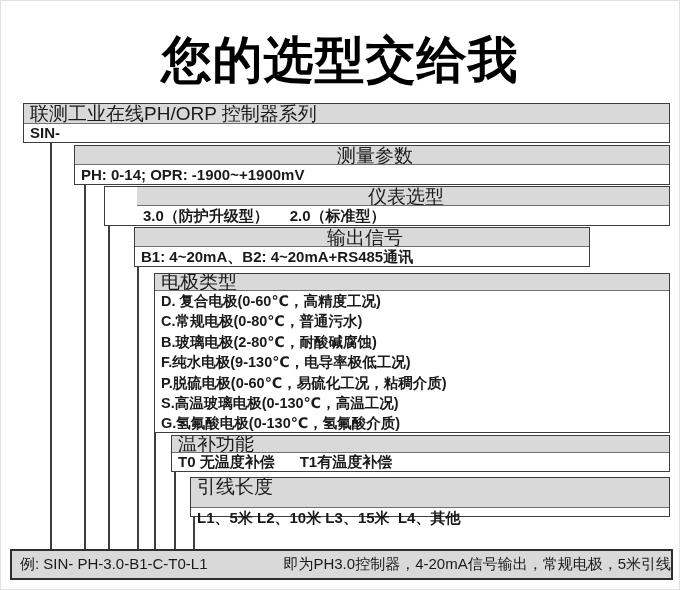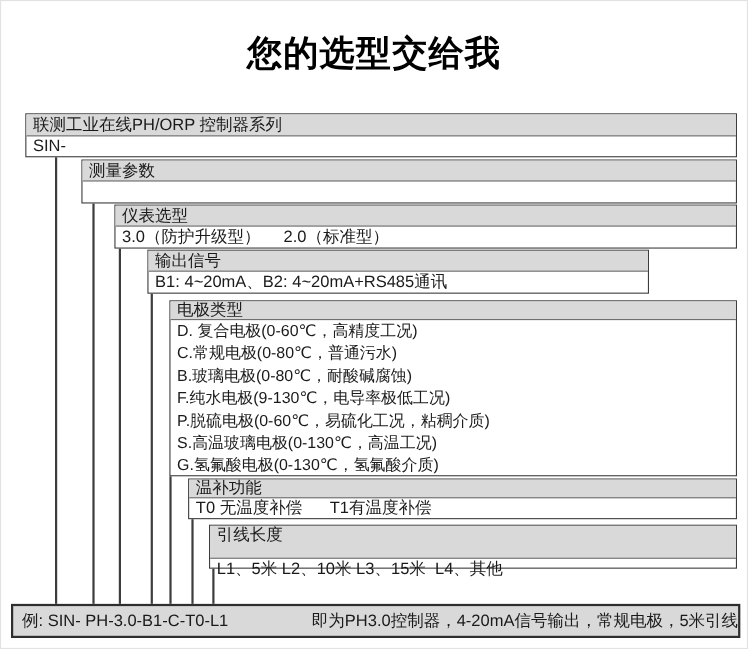--- a/index.html
+++ b/index.html
@@ -4,45 +4,45 @@
 <style>
   html,body{margin:0;padding:0;background:#fff;}
   .canvas{
     position:relative;width:678px;height:588px;background:#ffffff;
     border:1px solid #e2e2e2;
     font-family:"Liberation Sans","DejaVu Sans",sans-serif;
     color:#1a1a1a;overflow:hidden;
   }
   .page-title{
     position:absolute;left:0;top:26px;width:100%;margin:0;
-    text-align:center;font-size:32px;font-weight:800;letter-spacing:1px;color:#000;
+    text-align:center;font-size:50px;font-weight:800;letter-spacing:1px;color:#000;
   }
   .box{
     position:absolute;box-sizing:border-box;background:#fff;
     border:1.5px solid #3d3d3d;
   }
   .hdr{
     box-sizing:border-box;background:#d9d9d9;border-bottom:1px solid #707070;
-    padding-left:6px;font-size:15px;line-height:19px;white-space:pre;overflow:hidden;
+    padding-left:6px;font-size:19px;line-height:19px;white-space:pre;overflow:hidden;
   }
   .row{
     box-sizing:border-box;padding-left:6px;font-size:15px;line-height:20px;
-    white-space:pre;overflow:hidden;
+    white-space:pre;overflow:hidden;font-weight:bold;
   }
   
   .b0{left:22px; top:102px;width:647px;height:40px;}
   .b1{left:73px; top:144px;width:596px;height:40px;}
-  .b2{left:103px;top:185px;width:566px;height:40px;}
+  .b2{left:103px;top:185px;width:566px;height:40px;padding-left:32px;}
   .b3{left:133px;top:226px;width:456px;height:40px;}
   .b4{left:153px;top:272px;width:516px;height:160px;}
   .b5{left:170px;top:434px;width:499px;height:37px;}
   .b6{left:189px;top:476px;width:480px;height:40px;}
   .b0 .hdr{height:20px;line-height:19px;}
   .b0 .row{height:18px;line-height:18px;}
-  .b1 .hdr,.b2 .hdr,.b3 .hdr{height:19px;}
+  .b1 .hdr,.b2 .hdr,.b3 .hdr{height:19px;text-align:center;}
   .b1 .row,.b2 .row,.b3 .row{height:19px;line-height:19px;}
   .b4 .hdr{height:17px;line-height:16px;}
   .b4 .row{height:20.4px;line-height:20.4px;font-size:14.5px;}
   .b5 .hdr{height:17px;line-height:16px;}
   .b5 .row{height:18px;line-height:18px;}
   .b6 .hdr{height:30px;line-height:17px;}
   .b6 .row{height:20px;line-height:20px;}
   .vline{position:absolute;width:2px;background:#3d3d3d;}
   .example{
     position:absolute;left:9px;top:548px;width:663px;height:31px;
@@ -59,37 +59,38 @@
 
   <h1 class="page-title">您的选型交给我</h1>
 
   <div class="box b0">
     <div class="hdr">联测工业在线PH/ORP 控制器系列</div>
     <div class="row">SIN-</div>
   </div>
 
   <div class="box b1">
     <div class="hdr">测量参数</div>
+    <div class="row">PH: 0-14; OPR: -1900~+1900mV</div>
   </div>
 
   <div class="box b2">
     <div class="hdr">仪表选型</div>
     <div class="row">3.0（防护升级型）     2.0（标准型）</div>
   </div>
 
   <div class="box b3">
     <div class="hdr">输出信号</div>
     <div class="row">B1: 4~20mA、B2: 4~20mA+RS485通讯</div>
   </div>
 
   <div class="box b4">
     <div class="hdr">电极类型</div>
     <div class="row">D. 复合电极(0-60℃，高精度工况)</div>
     <div class="row">C.常规电极(0-80℃，普通污水)</div>
-    <div class="row">B.玻璃电极(0-80℃，耐酸碱腐蚀)</div>
+    <div class="row">B.玻璃电极(2-80℃，耐酸碱腐蚀)</div>
     <div class="row">F.纯水电极(9-130℃，电导率极低工况)</div>
     <div class="row">P.脱硫电极(0-60℃，易硫化工况，粘稠介质)</div>
     <div class="row">S.高温玻璃电极(0-130℃，高温工况)</div>
     <div class="row">G.氢氟酸电极(0-130℃，氢氟酸介质)</div>
   </div>
 
   <div class="box b5">
     <div class="hdr">温补功能</div>
     <div class="row">T0 无温度补偿      T1有温度补偿</div>
   </div>

